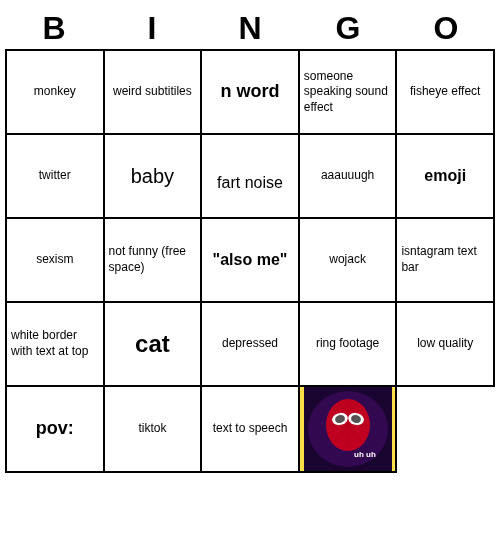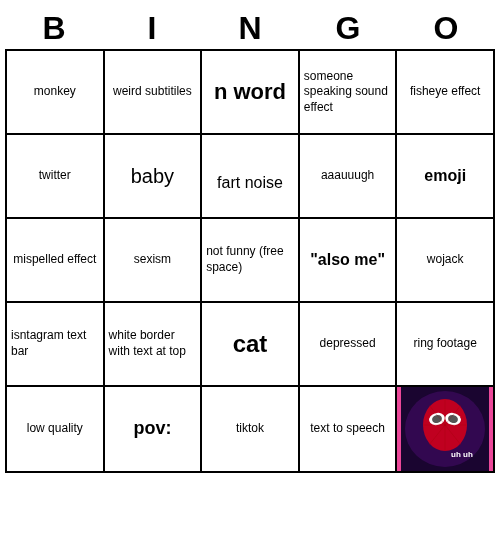--- a/index.html
+++ b/index.html
@@ -49,21 +49,21 @@
       display: block;
       line-height: 1.3;
     }
     .image-cell {
       padding: 0;
       overflow: hidden;
     }
     .spiderman-face {
       width: 100%;
       height: 100%;
-      background: #ec4899;
+      background: #fde047;
       position: relative;
       display: flex;
       align-items: center;
       justify-content: center;
     }
   </style>
 </head>
 <body>
 
 <div class="bingo-container">
@@ -76,21 +76,21 @@
   </div>
   <div class="bingo-grid">
 
     <div class="bingo-cell">
         <span>monkey</span>
       </div>
     <div class="bingo-cell">
         <span>weird subtitiles</span>
       </div>
     <div class="bingo-cell">
-        <span style="font-size:22px;font-weight:bold;">n word</span>
+        <span style="font-size:18px;font-weight:bold;">n word</span>
       </div>
     <div class="bingo-cell">
         <span>someone speaking sound effect</span>
       </div>
     <div class="bingo-cell">
         <span>fisheye effect</span>
       </div>
 
     <div class="bingo-cell">
         <span>twitter</span>
@@ -101,23 +101,20 @@
     <div class="bingo-cell">
         <span style="font-size:16px;margin-top:15px;">fart noise</span>
       </div>
     <div class="bingo-cell">
         <span>aaauuugh</span>
       </div>
     <div class="bingo-cell">
         <span style="font-size:16px;font-weight:bold;">emoji</span>
       </div>
 
-    <div class="bingo-cell">
-        <span>mispelled effect</span>
-      </div>
     <div class="bingo-cell">
         <span>sexism</span>
       </div>
     <div class="bingo-cell">
         <span>not funny (free space)</span>
       </div>
     <div class="bingo-cell">
         <span style="font-size:16px;font-weight:bold;">"also me"</span>
       </div>
     <div class="bingo-cell">

